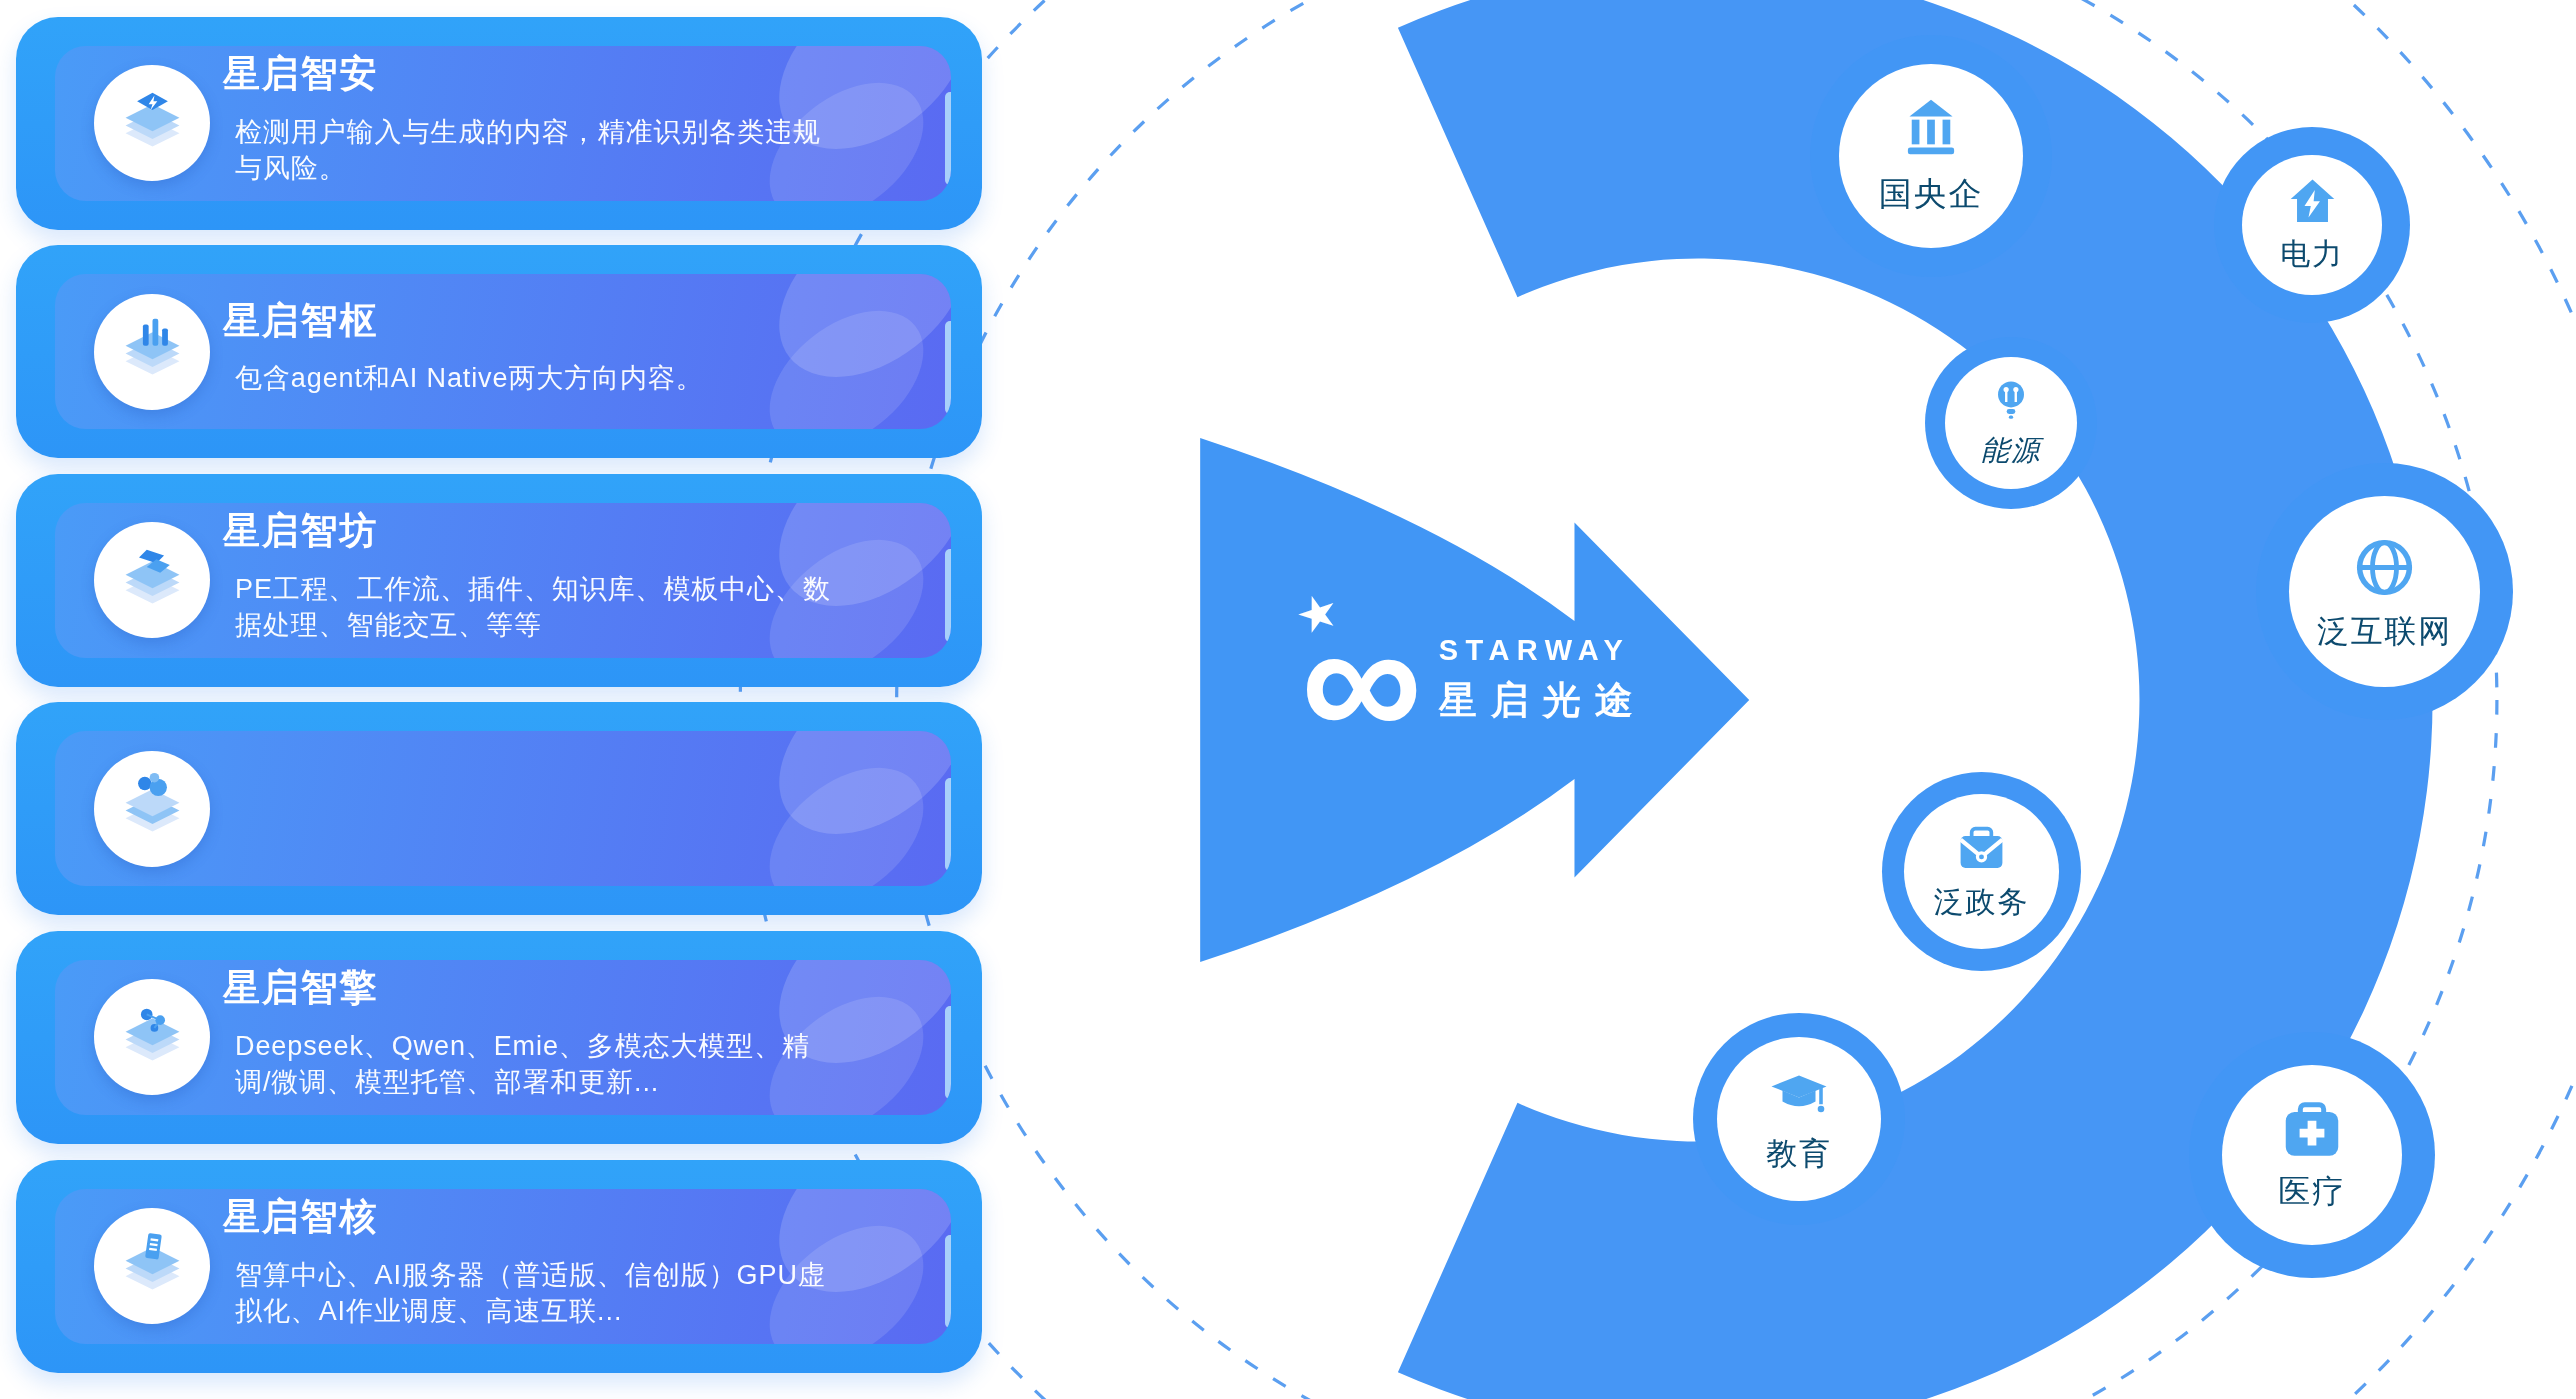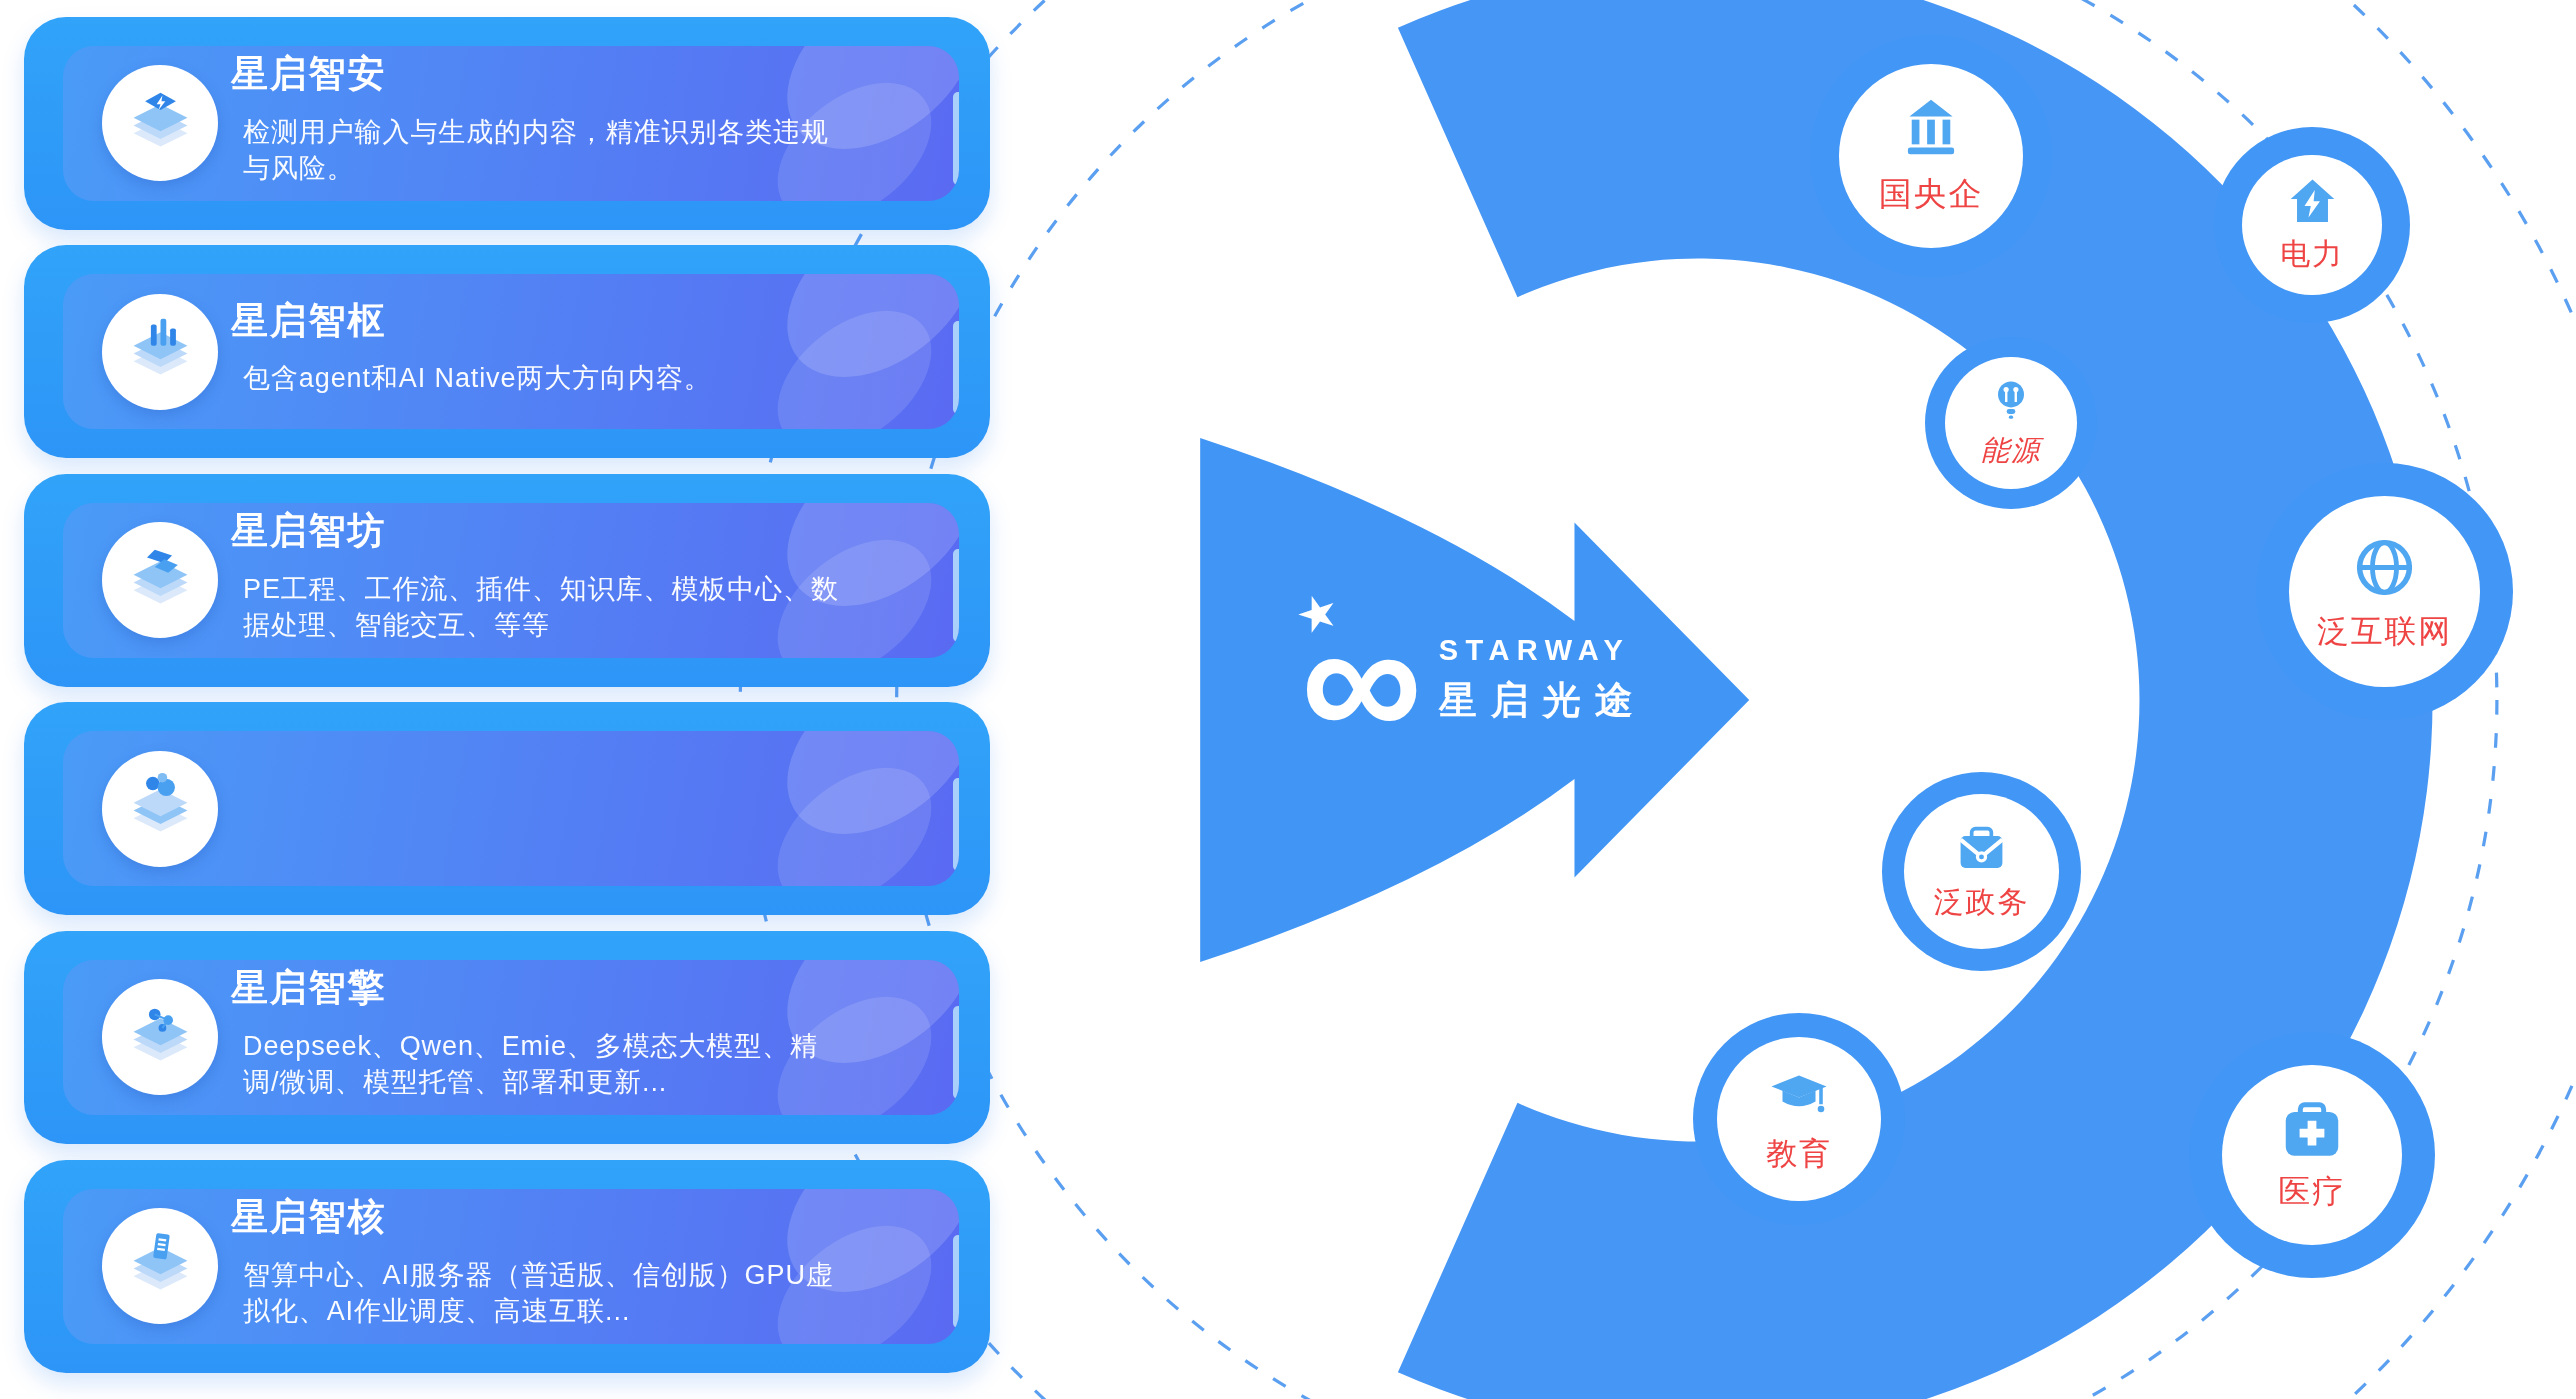--- a/index.html
+++ b/index.html
@@ -1,21 +1,21 @@
 <!DOCTYPE html>
 <html style="font-size:14.7px"><head>
 <meta charset="utf-8">
 <style>
   html,body{margin:0;padding:0;}
   body{
     width:2576px;height:1400px;position:relative;overflow:hidden;background:#ffffff;
     font-family:"Liberation Sans","DejaVu Sans",sans-serif;
   }
   
-  .cards{position:absolute;left:24px;top:16.6px;width:966px;}
+  .cards{position:absolute;left:16px;top:16.6px;width:966px;}
   .card{
     position:relative;width:966px;height:213px;margin-bottom:15.6px;
     background:linear-gradient(180deg,#31a3f9,#2d95f7);
     border-radius:42px;
     box-shadow:0 11px 22px rgba(45,130,240,.18);
   }
   .panel{
     position:absolute;left:39px;top:29px;right:31px;bottom:29px;
     background:linear-gradient(100deg,#4a9bf7 0%,#5a6af2 100%);
     border-radius:31px;overflow:hidden;
@@ -33,21 +33,21 @@
     box-shadow:0 5.5px 13px rgba(30,80,180,.25);
   }
   .card-text{position:absolute;left:168px;top:50%;transform:translateY(-50%);width:625px;color:#fff;}
   .card-title{font-size:37px;font-weight:600;letter-spacing:1.8px;margin:0 0 14.7px 0;}
   .card-desc{font-size:27px;line-height:36px;letter-spacing:0.9px;color:rgba(255,255,255,.97);margin:12px;}
   
   .viz{position:absolute;left:0;top:0;width:2576px;height:1400px;}
   .node{
     position:absolute;background:#ffffff;border-radius:50%;
     display:flex;flex-direction:column;align-items:center;justify-content:center;
-    color:#ef4444;font-weight:500;text-align:center;
+    color:#0c4a6e;font-weight:500;text-align:center;
   }
   .node .lbl{margin-top:3.7px;letter-spacing:1.8px;}
   
   .n-guoyangqi{left:1839px;top:64px;width:184px;height:184px;box-shadow:0 0 0 29px #4296f5;font-size:33px;}
   .n-dianli{left:2242px;top:155px;width:140px;height:140px;box-shadow:0 0 0 28px #4296f5;font-size:30px;}
   .n-nengyuan{left:1945px;top:357px;width:132px;height:132px;box-shadow:0 0 0 20px #4296f5;font-size:28.5px;font-style:italic;}
   .n-hulianwang{left:2289px;top:496px;width:191px;height:191px;box-shadow:0 0 0 33px #4296f5;font-size:32px;}
   .n-zhengwu{left:1904px;top:794px;width:155px;height:155px;box-shadow:0 0 0 22px #4296f5;font-size:30px;}
   .n-jiaoyu{left:1717px;top:1037px;width:164px;height:164px;box-shadow:0 0 0 24px #4296f5;font-size:31px;}
   .n-yiliao{left:2222px;top:1065px;width:180px;height:180px;box-shadow:0 0 0 33px #4296f5;font-size:32px;}

